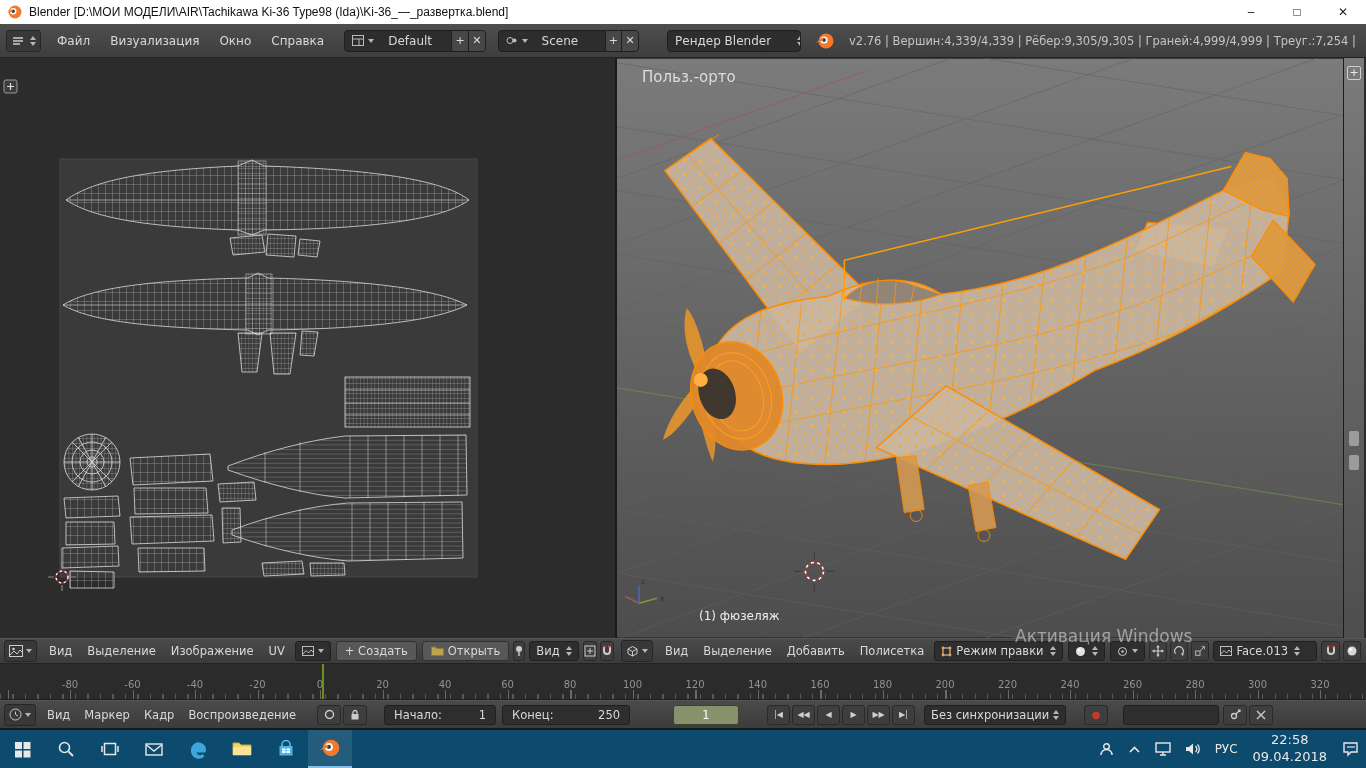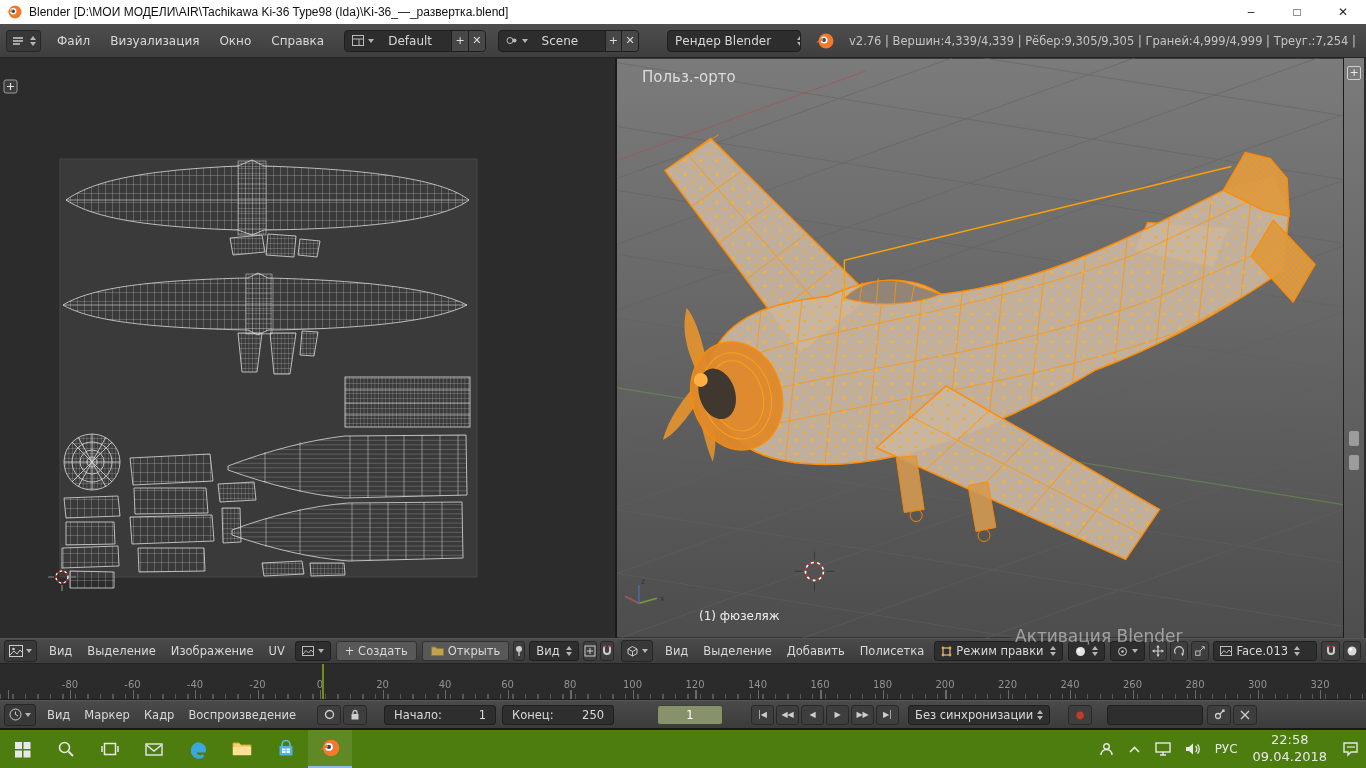--- a/index.html
+++ b/index.html
@@ -78,21 +78,21 @@
   .numfield { background:#2e2e2e; border:1px solid #202020; border-radius:3px; height:20px;
               padding:0 9px; display:flex; align-items:center; gap:5px; margin:0 3px; white-space:nowrap; }
   .framefield { background:#87926c; color:#fff; border:1px solid #3c4430; border-radius:3px; height:20px;
                 width:66px; display:flex; align-items:center; justify-content:center; margin:0 3px; }
   .pbtn { width:23px; height:20px; background:#3e3e3e; border:1px solid #292929; border-radius:3px;
           display:flex; align-items:center; justify-content:center; font-size:8px; color:#cfcfcf; margin:0 1px; }
   .recdot { color:#c33a2a; font-size:10px; }
   .bottom-edge { height:2px; background:#1a1a1a; }
 
   
-  .taskbar { height:38px; background:#4d7c0f; display:flex; align-items:stretch; color:#e8e8e8;justify-content:space-between; }
+  .taskbar { height:38px; background:#0c4a6e; display:flex; align-items:stretch; color:#e8e8e8;justify-content:space-between; }
   .tb-item { width:44px; display:flex; align-items:center; justify-content:center; }
   .tb-item.active { background:rgba(255,255,255,.10); border-bottom:2px solid #88bde8; }
   .tray { margin-left:auto; display:flex; align-items:stretch; }
   .tray-item { display:flex; align-items:center; justify-content:center; padding:0 7px; font-size:12px; }
   .clock { display:flex; flex-direction:column; align-items:center; justify-content:center;
            font-size:13px; line-height:1.3; padding:0 8px; }
 
   
   .watermark { position:absolute; left:1015px; top:626px; z-index:40; color:rgba(255,255,255,.48);
                pointer-events:none; }
@@ -577,21 +577,21 @@
     <span class="ibtn">
       <svg width="10" height="12" viewBox="0 0 10 12">
           <rect x="1.5" y="5" width="7" height="5.5" fill="#cccccc"></rect>
           <path d="M3,5 V3.5 a2,2 0 0 1 4,0 V5" fill="none" stroke="#cccccc" stroke-width="1.3"></path>
         </svg>
     </span>
     <span class="numfield" style="margin-left:16px; width:112px;">
       <span>Начало:</span>
         <span style="margin-left:auto;">1</span>
     </span>
-    <span class="numfield" style="width:112px;">
+    <span class="numfield" style="width:128px;">
       <span>Конец:</span>
         <span style="margin-left:auto;">250</span>
     </span>
     <span class="framefield" style="margin-left:40px;">1</span>
     <span style="display:flex; margin-left:24px;">
       <span class="pbtn">|◀</span>
       <span class="pbtn">◀◀</span>
       <span class="pbtn">◀</span>
       <span class="pbtn">▶</span>
       <span class="pbtn">▶▶</span>
@@ -712,18 +712,18 @@
       <span class="tray-item">
         <svg width="17" height="16" viewBox="0 0 17 16">
           <path d="M2,2 h13 v9 h-6 l-3,3 v-3 h-4 Z" fill="none" stroke="#e8e8e8" stroke-width="1.4"></path>
           <path d="M5,6 h8" stroke="#e8e8e8" stroke-width="1.2"></path>
         </svg>
       </span>
     </span>
   </div>
 
   <div class="watermark">
-    <div class="wm1">Активация Blender</div>
+    <div class="wm1">Активация Windows</div>
     <div class="wm2">
     </div>
   </div>
 
 </div>
 
 </body></html>

